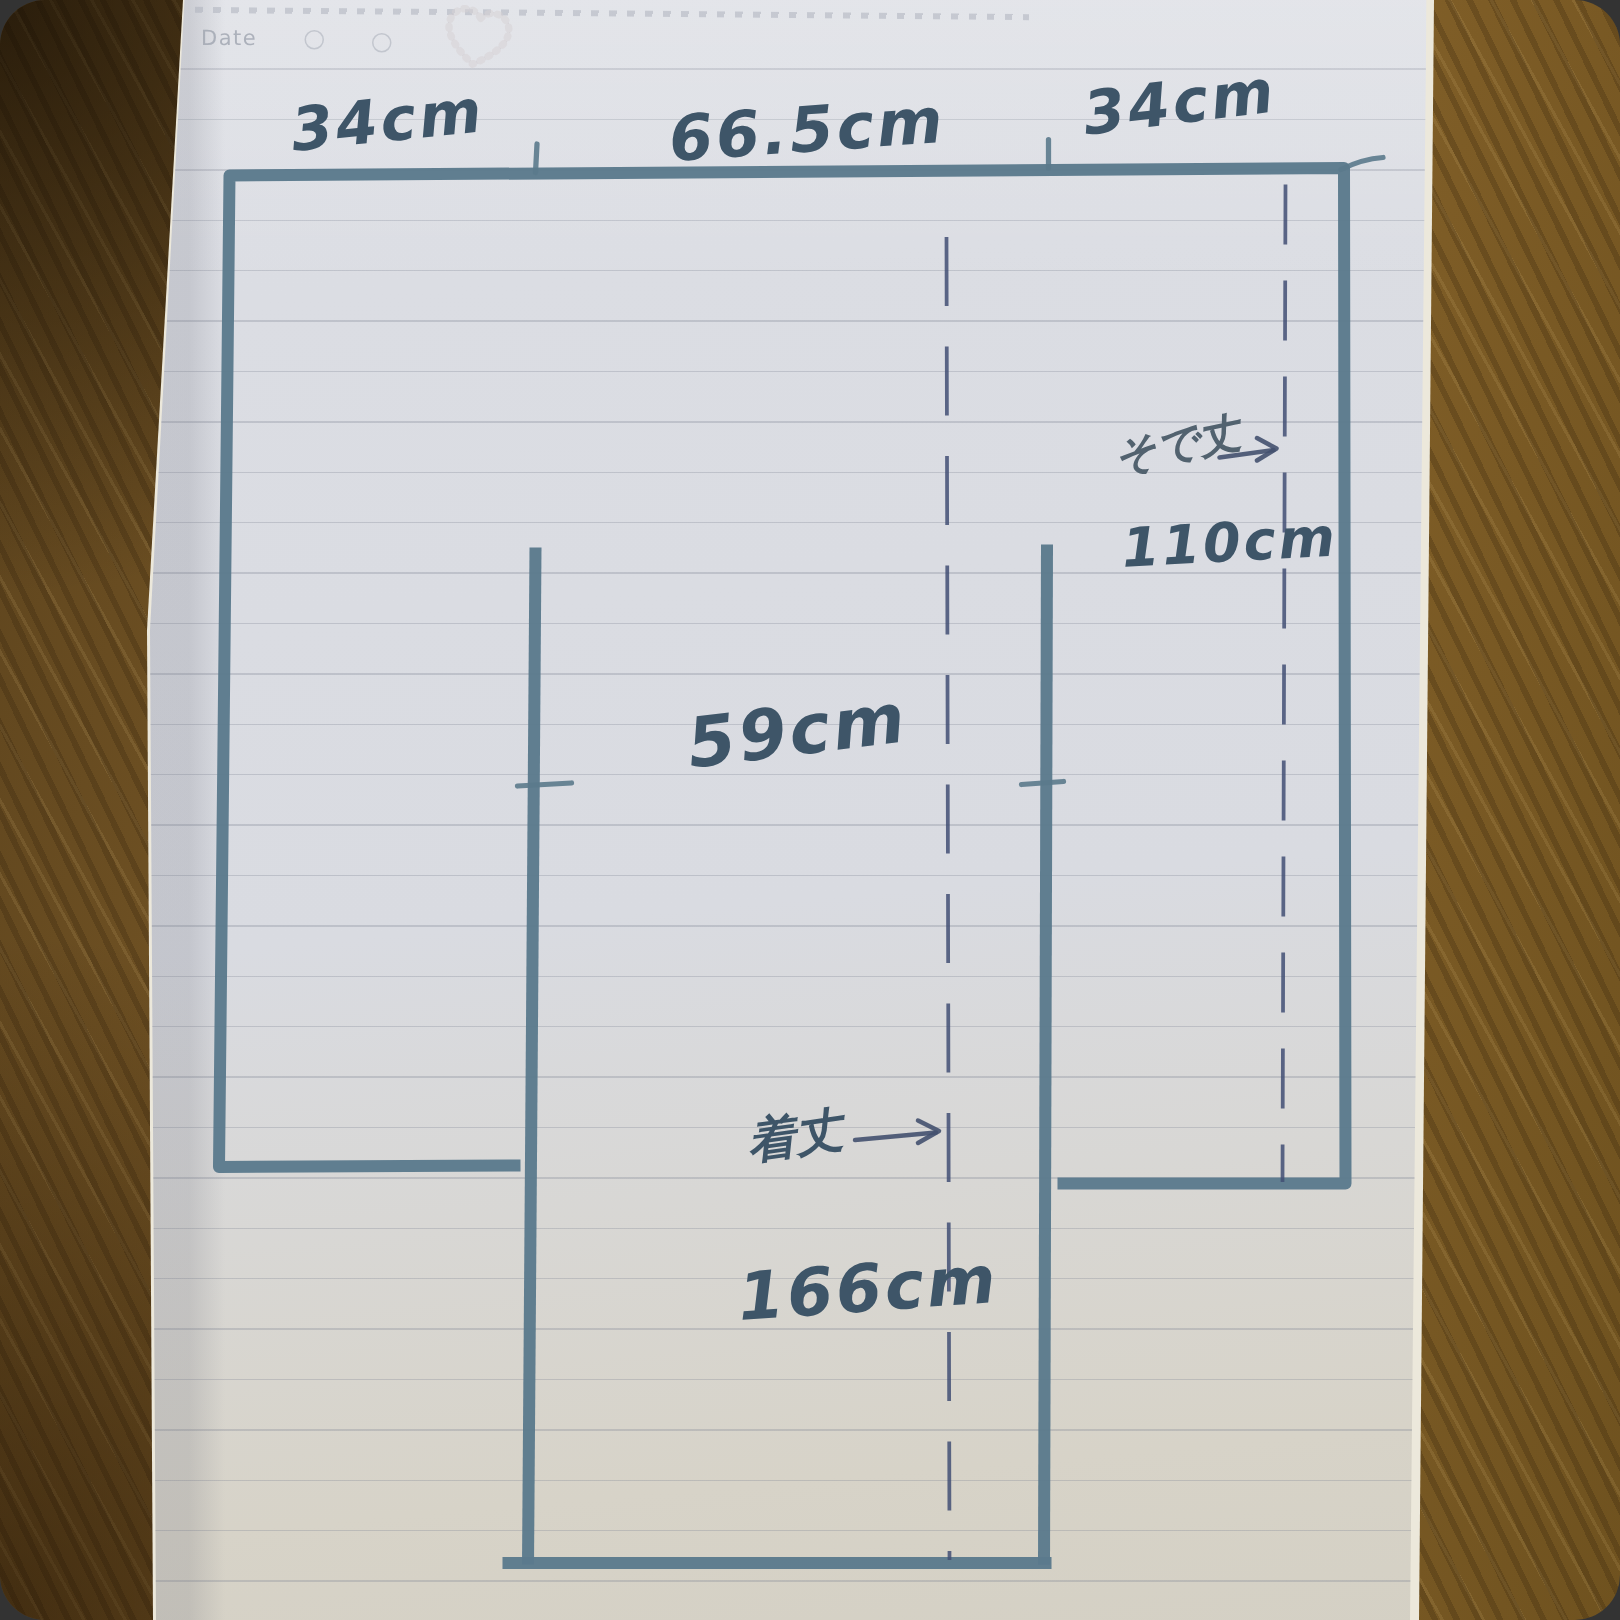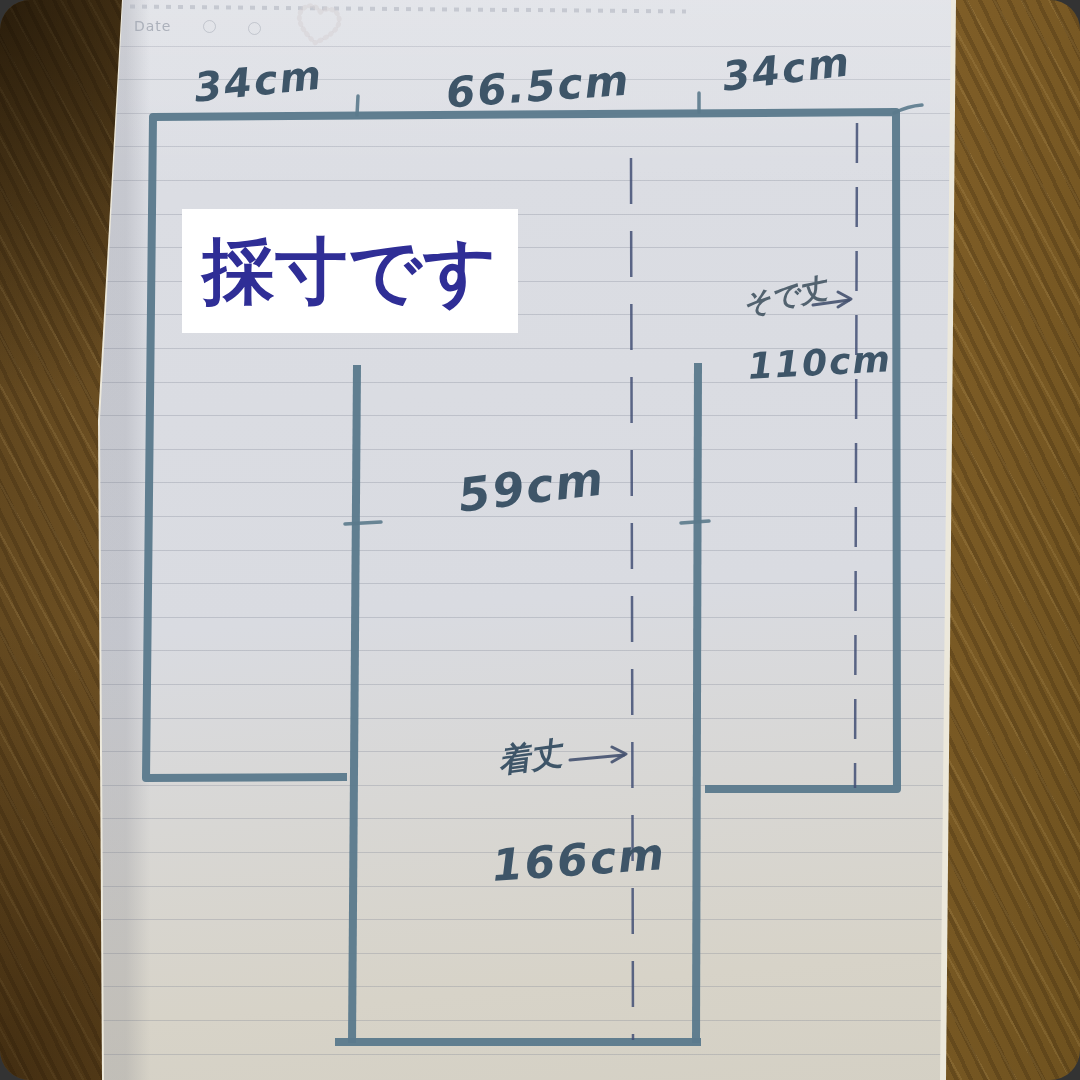--- a/index.html
+++ b/index.html
@@ -141,17 +141,14 @@
 
   <div class="hand lbl-shoulder-left">34cm</div>
   <div class="hand lbl-shoulder-width">66.5cm</div>
   <div class="hand lbl-shoulder-right">34cm</div>
   <div class="hand lbl-body-width">59cm</div>
   <div class="hand lbl-sleeve-label">そで丈</div>
   <div class="hand lbl-sleeve-value">110cm</div>
   <div class="hand lbl-length-label">着丈</div>
   <div class="hand lbl-length-value">166cm</div>
 
-  <div class="caption-box">
-    <span class="caption-text">採寸です</span>
-  </div>
 
 </div>
 
 </body></html>

